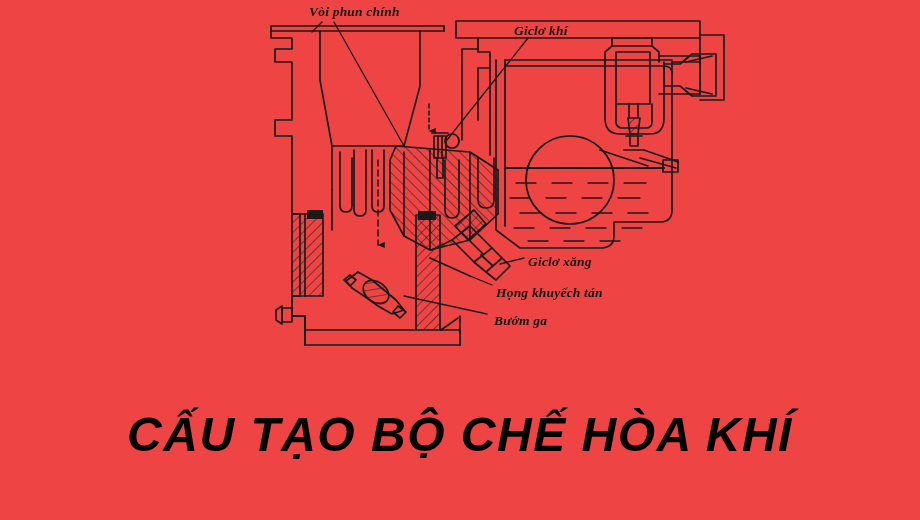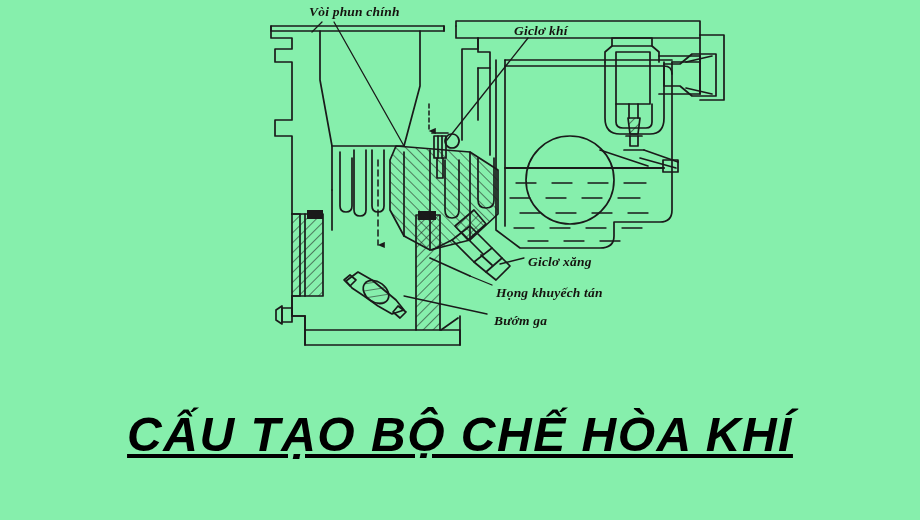--- a/index.html
+++ b/index.html
@@ -12,21 +12,21 @@
     width: 920px;
     height: 520px;
     overflow: hidden;
     font-family: "Liberation Serif", serif;
     position: relative;
   }
   #page {
     position: relative;
     width: 920px;
     height: 520px;
-    background: #86efac;
+    background: #ef4444;
   }
   #diagram-wrap {
     position: absolute;
     left: 0;
     top: 0;
     width: 920px;
     height: 360px;
   }
   svg#carb-diagram {
     display: block;
@@ -48,21 +48,20 @@
     width: 920px;
     text-align: center;
     font-family: "Liberation Sans", sans-serif;
     font-weight: 700;
     font-style: italic;
     font-size: 48px;
     line-height: 60px;
     letter-spacing: 1.5px;
     color: #000000;
     white-space: nowrap;
-    text-decoration: underline;
   }
 </style>
 </head>
 <body>
 
 <div id="page">
 
   <div id="diagram-wrap">
     <svg id="carb-diagram" viewBox="0 0 920 360" xmlns="http://www.w3.org/2000/svg">
 

